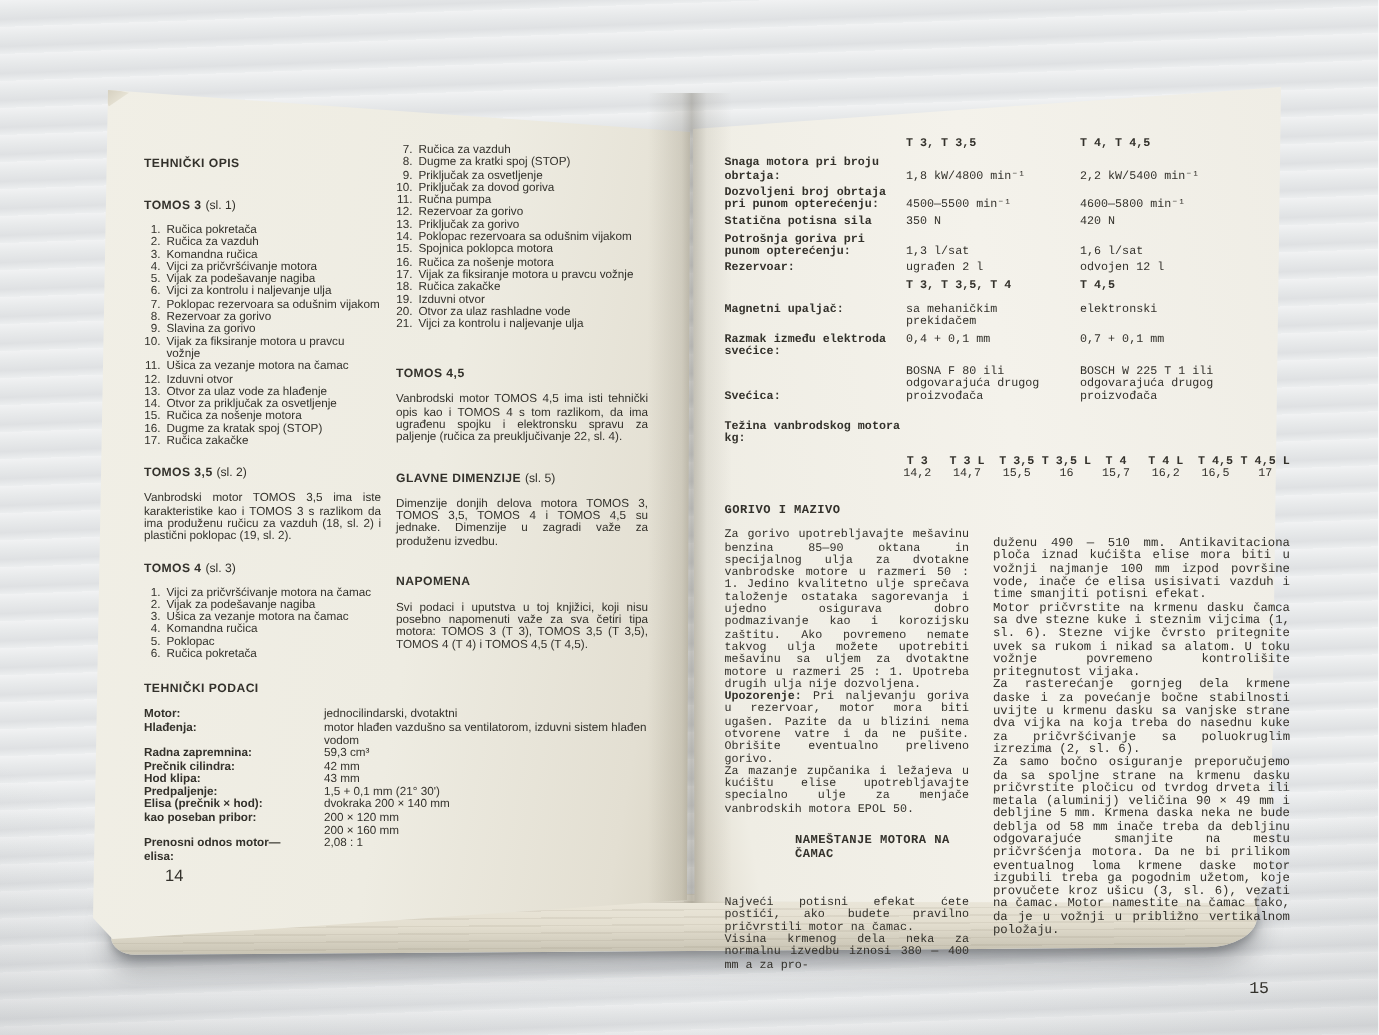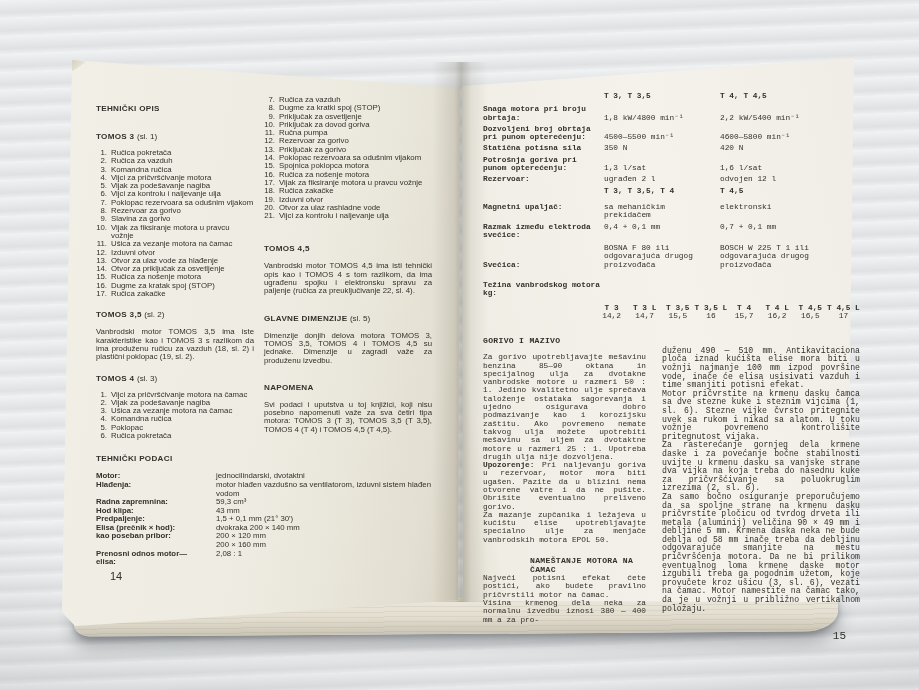--- a/index.html
+++ b/index.html
@@ -80,21 +80,21 @@
   .rows2 div.trow:nth-of-type(2){ margin-bottom:5px; }
   .wlabel{ font-weight:700; margin-top:12px; width:120px; }
   .wrow{ display:flex; margin:6px 0 0 112px; }
   .wcell{ flex:1; text-align:center; }
   .wcell b{ display:block; }
 
   .rp-cols{ display:flex; gap:16px; margin-top:16px;align-items:center; }
   .rp-cols .rc1{ width:163px; }
   .rp-cols .rc2{ width:198px; font-size:8.2px; line-height:8.6px; }
   .rc1 .h-gor{ margin:0 0 8px; }
-  .rc1 .h-nam{ margin:12px 0 0;padding-left:47px; }
+  .rc1 .h-nam{ margin:12px 0 24px;padding-left:47px; }
 </style>
 </head>
 <body>
 
 <div class="photo">
   <div class="page-stack"></div>
   <div class="page left"></div>
   <div class="page right"></div>
   <div class="gutter"></div>
 
@@ -284,20 +284,24 @@
           <span class="plab">Motor:</span>
           <span class="pval">jednocilindarski, dvotaktni</span>
         </div>
         <div class="prow">
           <span class="plab">Hlađenja:</span>
           <span class="pval">motor hlađen vazdušno sa ventilatorom, izduvni sistem hlađen vodom</span>
         </div>
         <div class="prow">
           <span class="plab">Radna zapremnina:</span>
           <span class="pval">59,3 cm³</span>
+        </div>
+        <div class="prow">
+          <span class="plab">Prečnik cilindra:</span>
+          <span class="pval">42 mm</span>
         </div>
         <div class="prow">
           <span class="plab">Hod klipa:</span>
           <span class="pval">43 mm</span>
         </div>
         <div class="prow">
           <span class="plab">Predpaljenje:</span>
           <span class="pval">1,5 + 0,1 mm (21° 30')</span>
         </div>
         <div class="prow">

